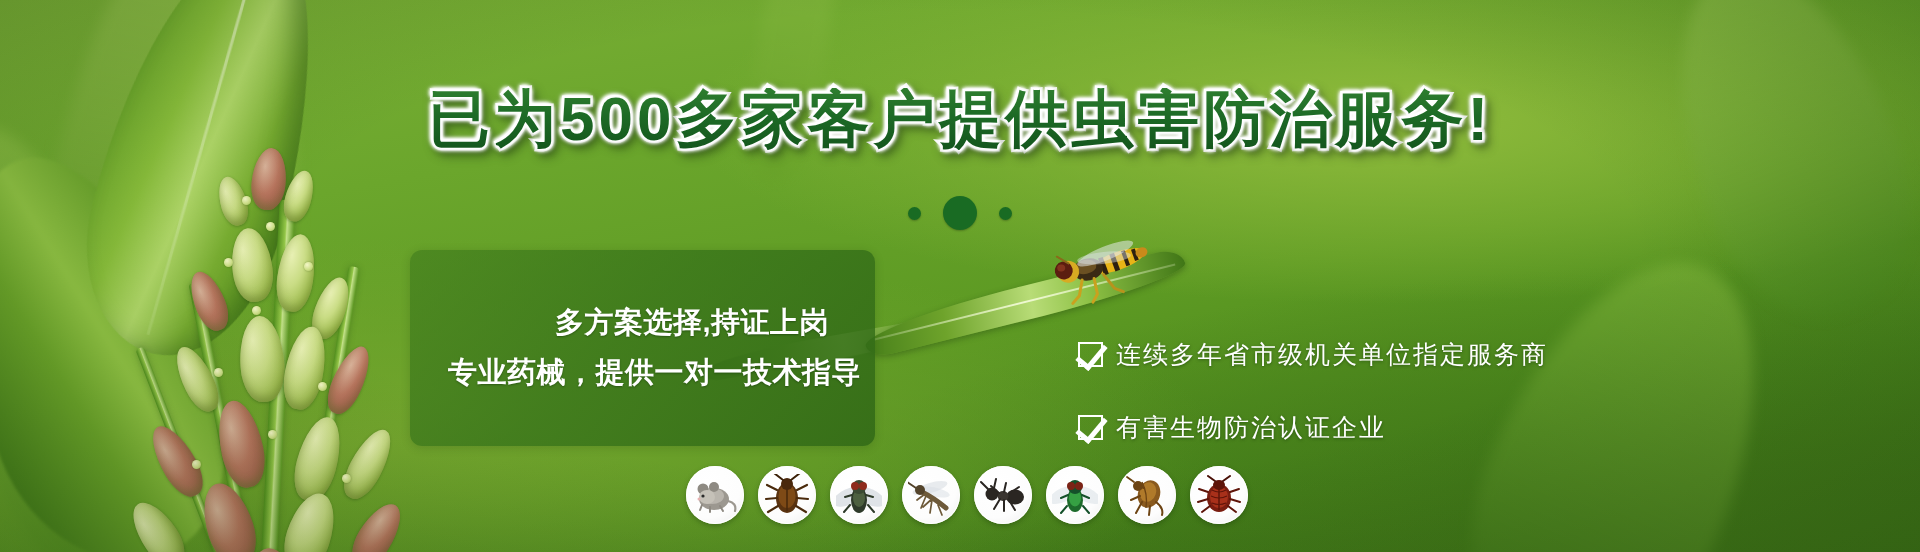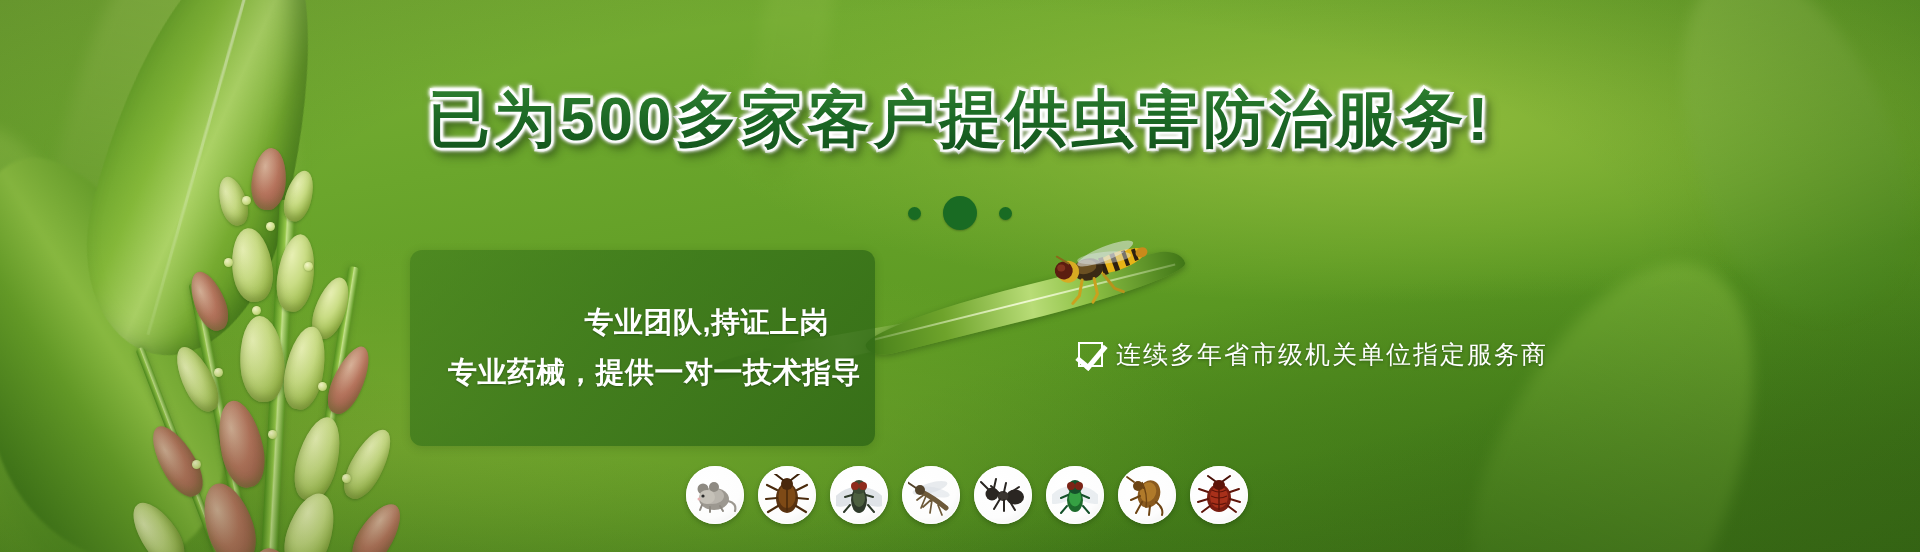--- a/index.html
+++ b/index.html
@@ -348,28 +348,32 @@
   <div class="headline-stroke">已为500多家客户提供虫害防治服务!</div>
   <div class="headline">已为500多家客户提供虫害防治服务!</div>
 
   <div class="dots">
     <span class="dot small"></span>
     <span class="dot big"></span>
     <span class="dot small"></span>
   </div>
 
   <div class="panel">
-    <div class="panel-line l1">专业团队,持证上岗</div>
+    <div class="panel-line l1">多方案选择,持证上岗</div>
     <div class="panel-line l3">专业药械，提供一对一技术指导</div>
   </div>
 
   <div class="checklist">
     <div class="check-row">
       <span class="check-box"></span>
       <span class="check-text">连续多年省市级机关单位指定服务商</span>
+    </div>
+    <div class="check-row">
+      <span class="check-box"></span>
+      <span class="check-text">有害生物防治认证企业</span>
     </div>
   </div>
 
   <div class="pest-row">
 
     <div class="pest" title="鼠类">
       <svg width="46" height="40" viewBox="0 0 46 40">
         <ellipse cx="22" cy="24" rx="15" ry="11" fill="#9c9890"></ellipse>
         <ellipse cx="20" cy="21" rx="12" ry="8" fill="#b9b5ad"></ellipse>
         <circle cx="11" cy="14" r="5.5" fill="#8e8a82"></circle>

